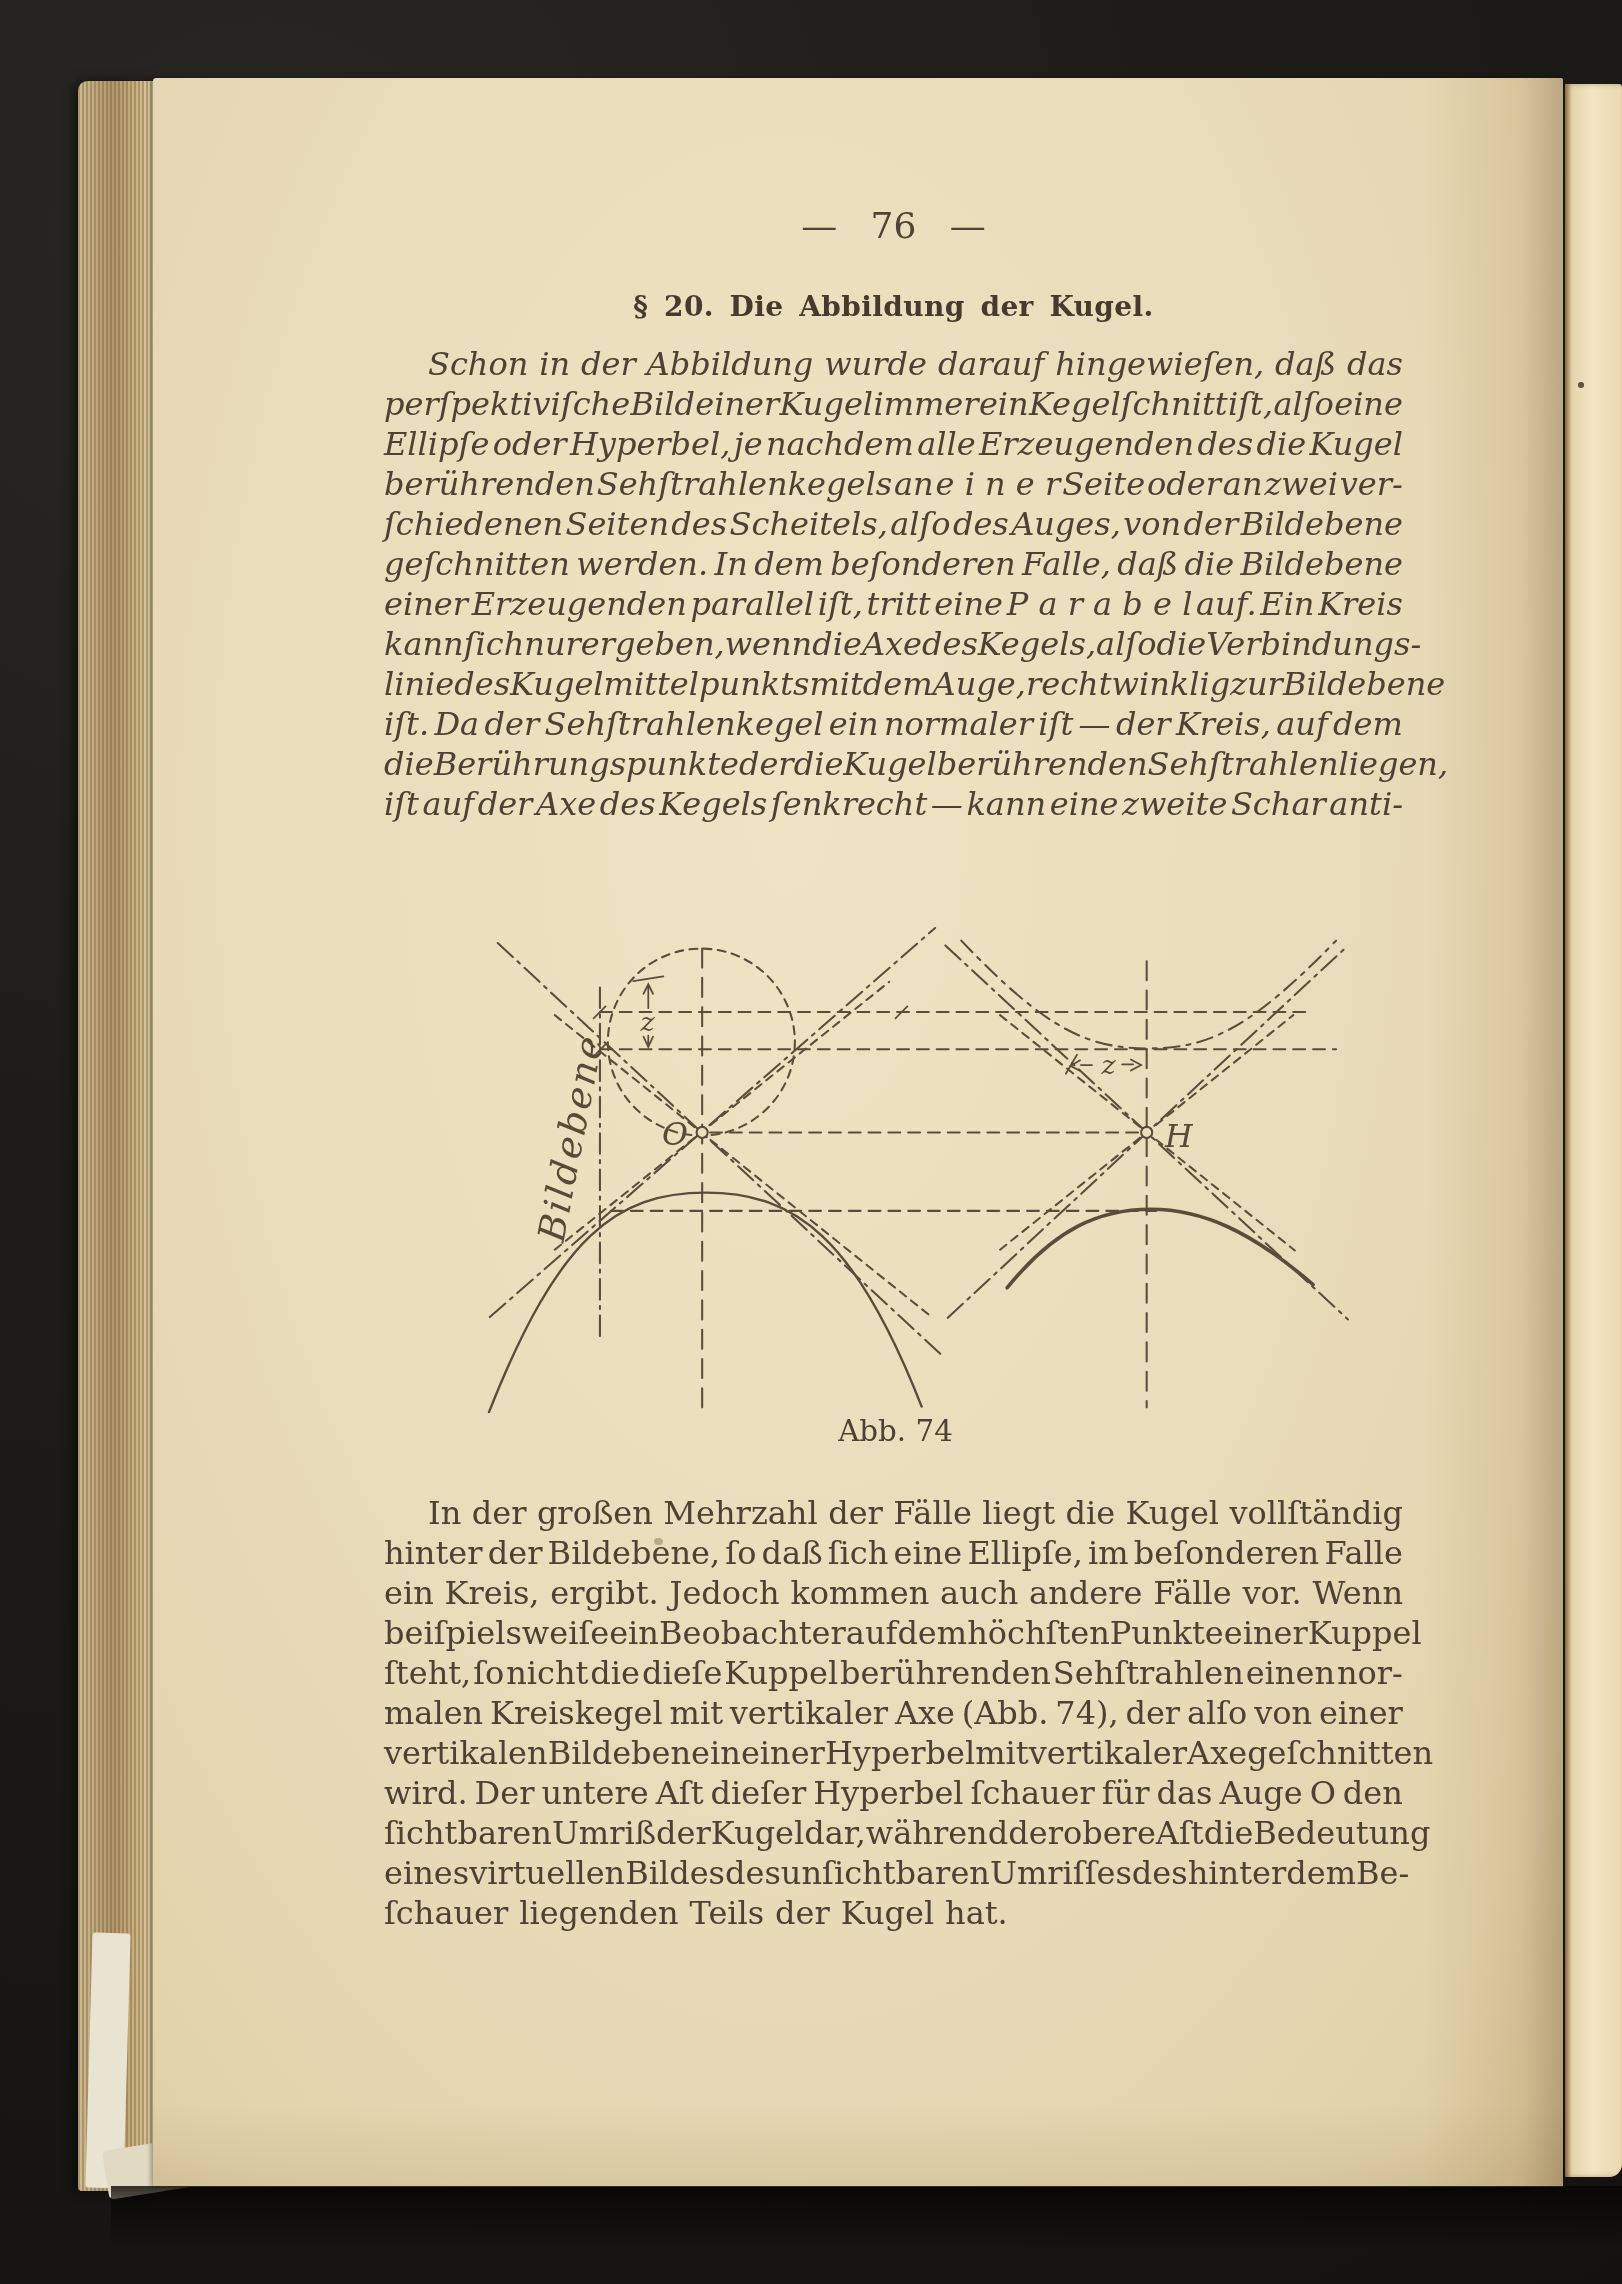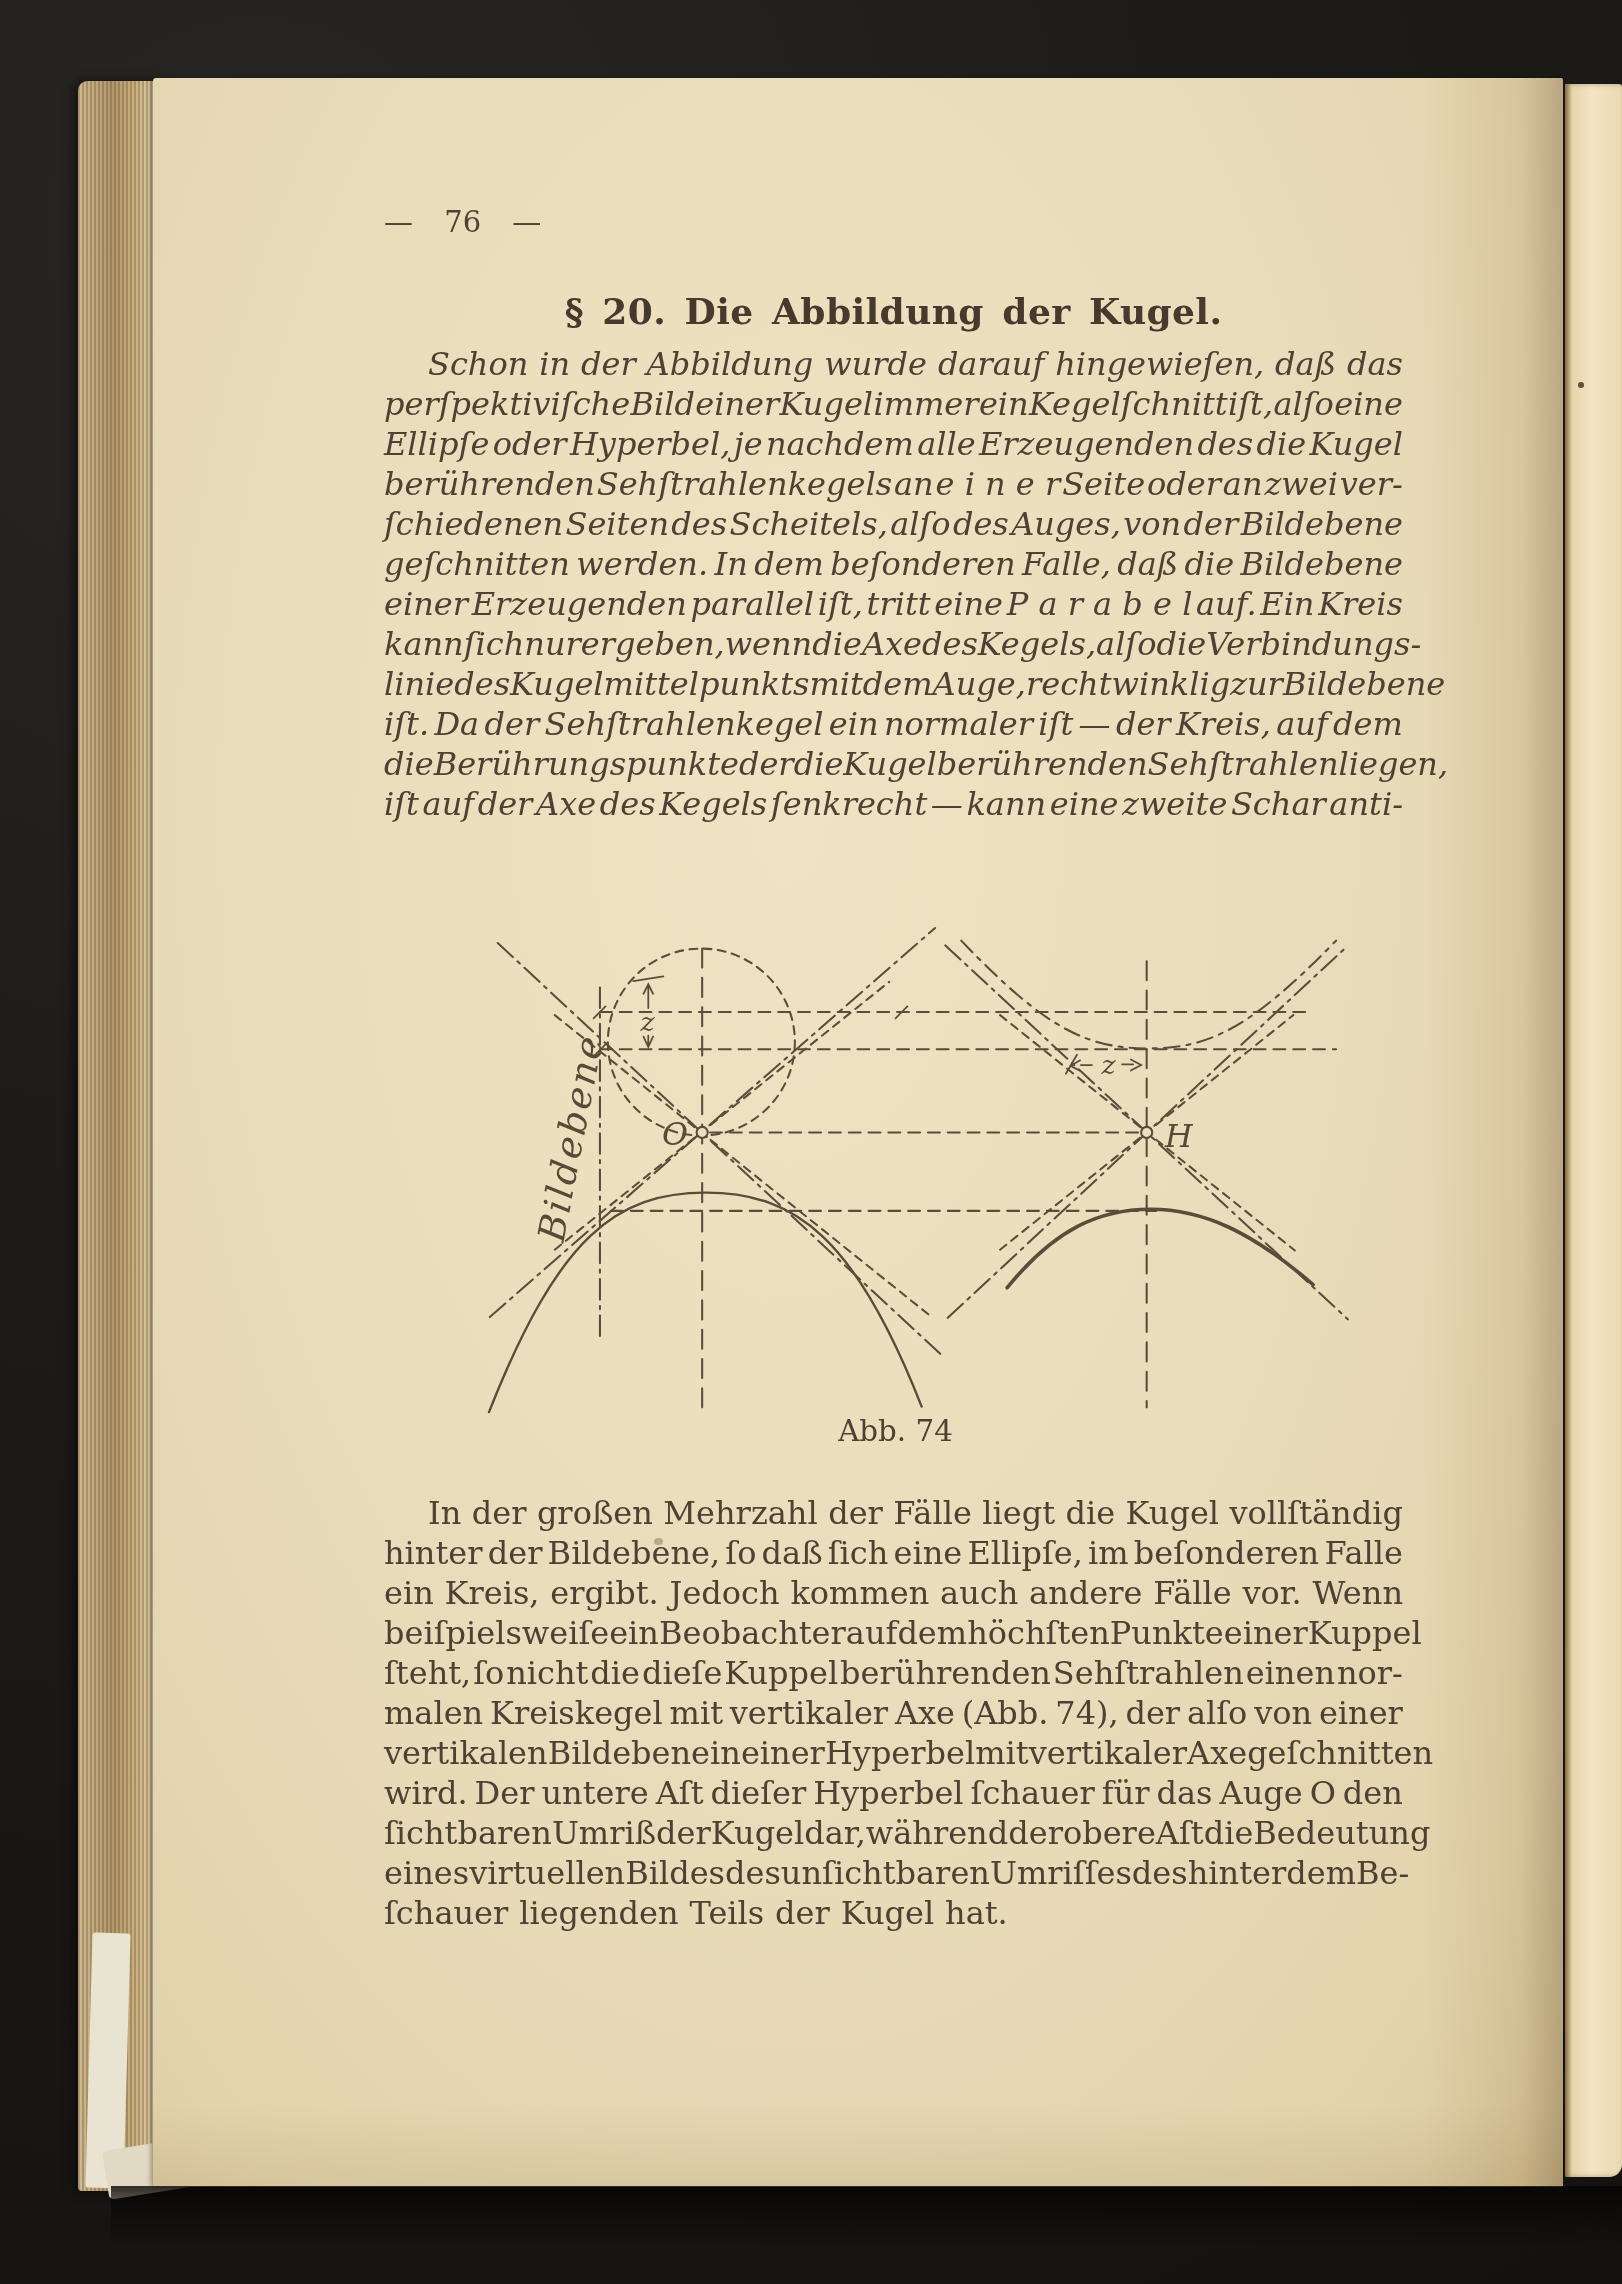--- a/index.html
+++ b/index.html
@@ -40,25 +40,25 @@
     border-radius:0 3.2px 12.7px 1.6px;
     box-shadow:inset 3.2px 0 4.8px rgba(60,35,5,.35);
   }
   .bottom-shadow {
     position:absolute; left:111px; top:2186px; width:1511px; height:63px;
     background:linear-gradient(180deg, rgba(6,4,2,.8) 0%, rgba(6,4,2,0) 100%);
   }
   
   .pagenum {
     position:absolute; left:231px; top:127px; width:1019px;
-    font-size:29px; color:#4e4336; word-spacing:22px;
+    text-align:center; font-size:36px; color:#4e4336; word-spacing:22px;
   }
   .heading {
     position:absolute; left:231px; top:212px; width:1019px;
-    text-align:center; font-size:36px; font-weight:bold; color:#453a2d;
+    text-align:center; font-size:28px; font-weight:bold; color:#453a2d;
     letter-spacing:0.4px; word-spacing:5.5px;
   }
   .para { position:absolute; left:231px; width:1019px; color:#4c4134; font-size:32px; }
   .p1 { top:266px;font-style:italic; }
   .p2 { top:1415px; }
   .jline { display:flex; justify-content:space-between; line-height:40px; }
   .jline.first { padding-left:44px; }
   .jline.last { justify-content:flex-start; }
   .jline.last span { margin-right:.34em; }
   

